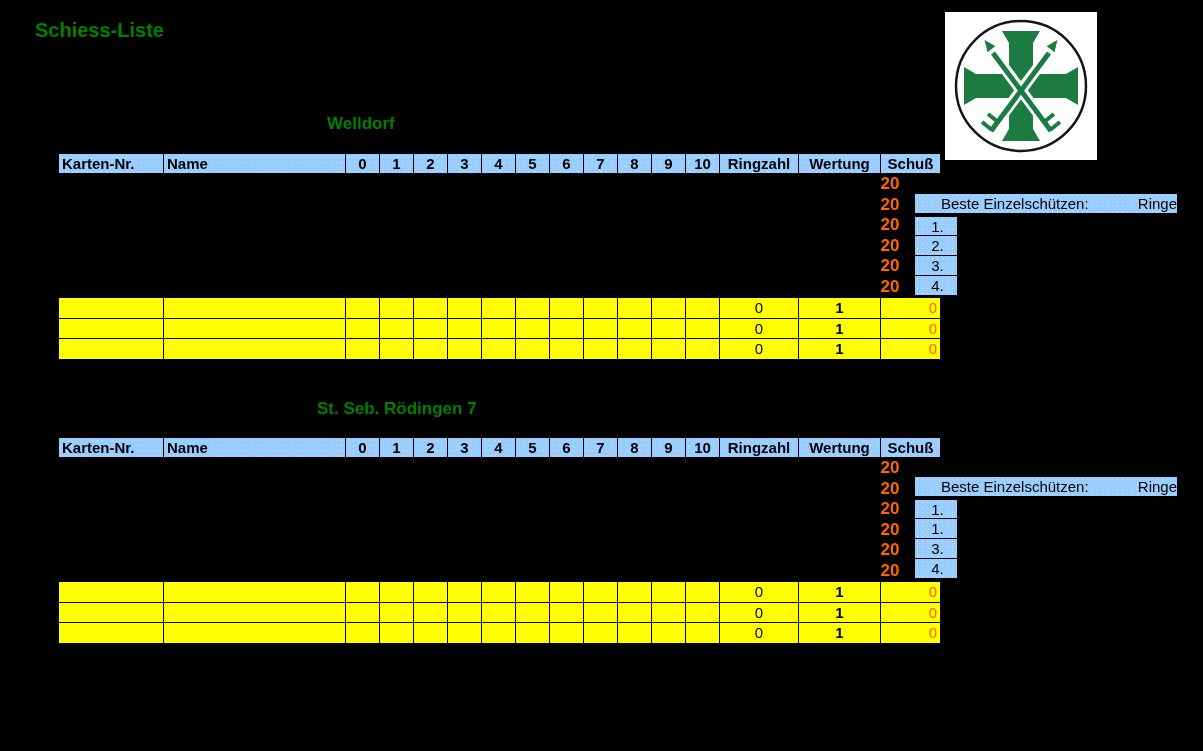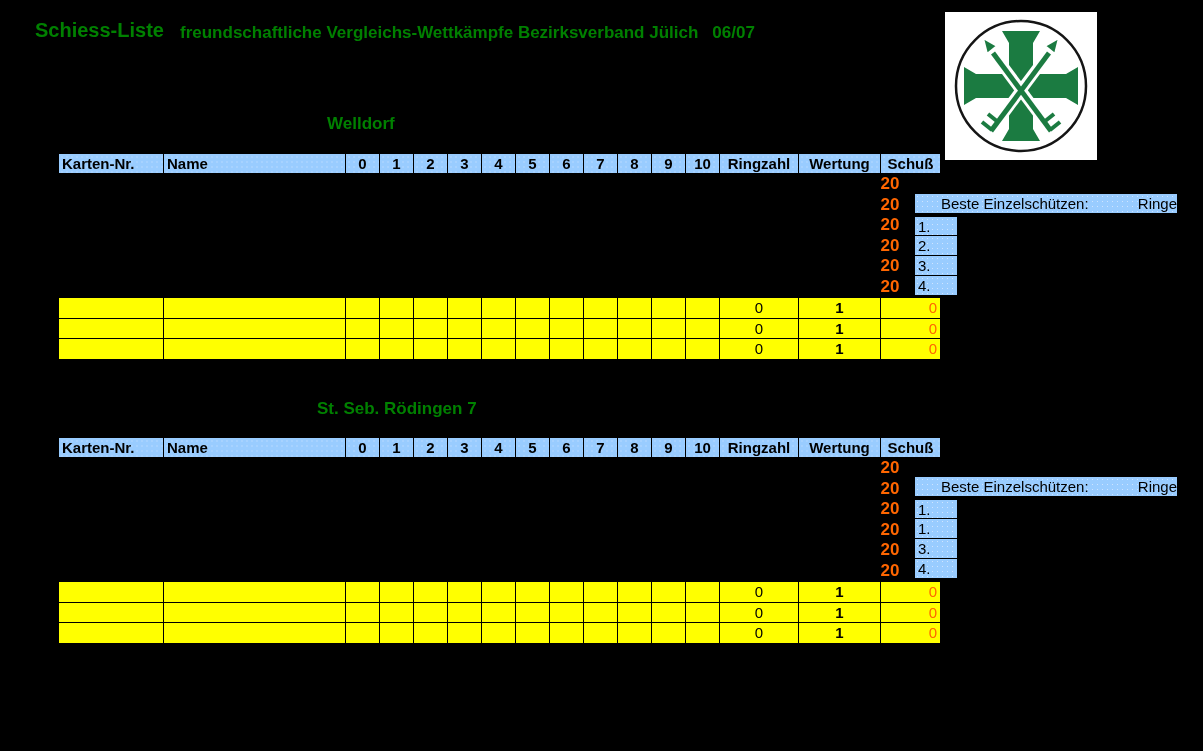--- a/index.html
+++ b/index.html
@@ -31,44 +31,41 @@
   .hdr th.al{text-align:left;padding-left:3px;}
 
   .dr td{height:20.5px;border:none;background:transparent;}
   .dr td.shot{color:#FF6600;font-weight:bold;font-size:17px;text-align:left;padding-right:3px;}
 
   .yr td{background:#FFFF00;border:1px solid #000;height:19.5px;text-align:center;color:#000;}
   .yr td.wert{font-weight:bold;}
   .yr td.shot0{color:#FF6600;text-align:right;padding-right:3px;}
 
   
-  .panel{position:absolute;left:915px;width:262px;}
+  .panel{position:absolute;left:915px;width:262px;text-align:center;}
   #panel1{top:194px;}
   #panel2{top:477px;}
   .panel-bar{box-sizing:border-box;width:262px;height:19px;background:#99CCFF;
              background-image:radial-gradient(circle,#cfe4ff 0.8px,rgba(0,0,0,0) 0.9px);
              background-size:5px 5px;
              margin-bottom:3px;display:flex;justify-content:space-between;align-items:center;
              font-size:15px;color:#000;padding-left:26px;}
   .panel-bar .pr{padding-right:0;}
   .rank{box-sizing:border-box;width:42px;height:20px;background:#99CCFF;
         background-image:radial-gradient(circle,#cfe4ff 0.8px,rgba(0,0,0,0) 0.9px);
         background-size:5px 5px;
         border-bottom:1px solid #000;font-size:15px;line-height:19px;padding-left:3px;color:#000;}
   .rank.first{border-top:1px solid #000;}
 </style>
 </head>
 <body>
 
 <div class="sheet">
 
   <div class="title">Schiess-Liste</div>
-  <div class="subtitle-wrap">
-    <span>freundschaftliche Vergleichs-Wettkämpfe Bezirksverband Jülich</span><span class="season">06/07</span>
-  </div>
 
   <div class="logo">
     <svg width="152" height="148" viewBox="0 0 152 148">
       <circle cx="76" cy="74" r="65" fill="#ffffff" stroke="#151515" stroke-width="2.5"></circle>
       <g fill="#1B7B41">
         <path d="M57,19 L95,19 L88,31 L88,117 L95,129 L57,129 L64,117 L64,31 Z"></path>
         <path d="M19,55 L19,93 L31,86 L121,86 L133,93 L133,55 L121,62 L31,62 Z"></path>
       </g>
       <g stroke="#ffffff" stroke-width="11">
         <line x1="42" y1="124" x2="112" y2="30"></line>

